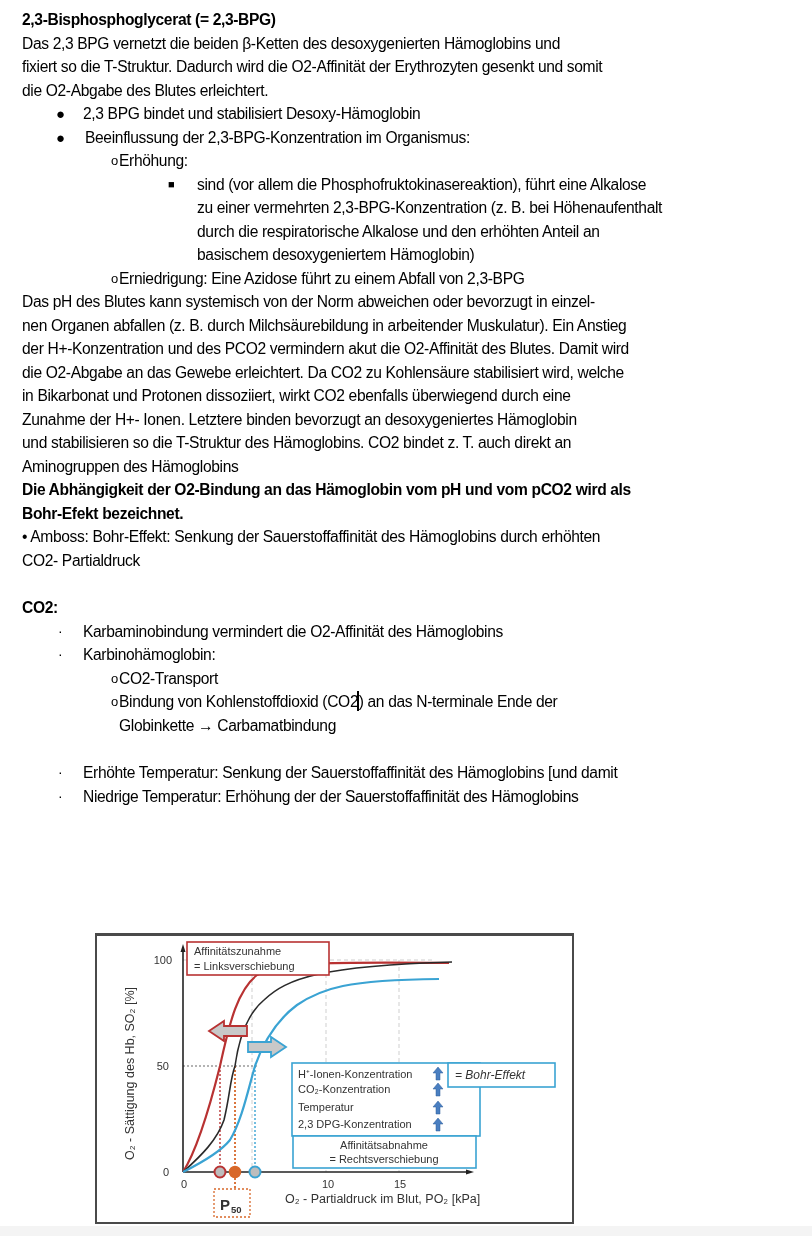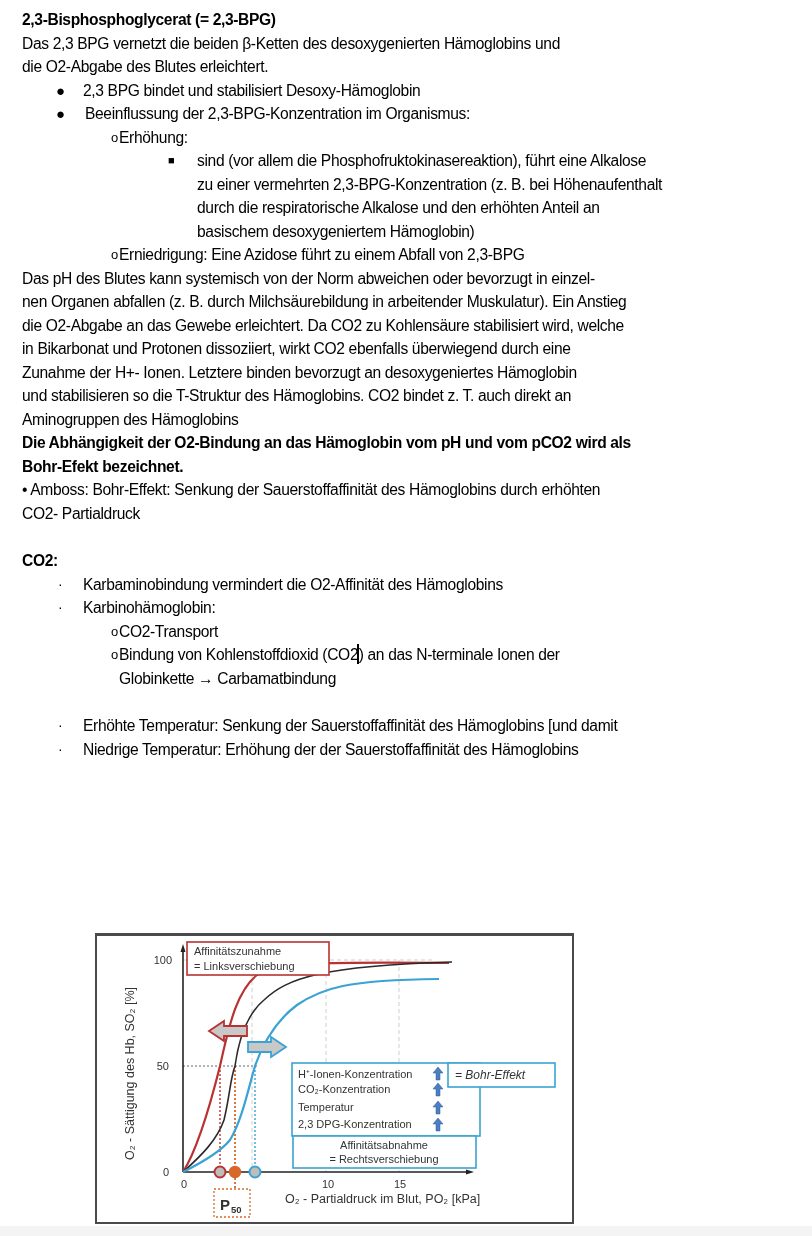--- a/index.html
+++ b/index.html
@@ -35,20 +35,21 @@
   .bottom-band { position: absolute; left: 0; top: 1226px; width: 812px; height: 10px; background: #f4f4f4; }
   svg text { font-family: "Liberation Sans", sans-serif; }
 </style>
 </head>
 <body>
 
 <div class="doc">
 
   <p class="b">2,3-Bisphosphoglycerat (= 2,3-BPG)</p>
   <p>Das 2,3 BPG vernetzt die beiden β-Ketten des desoxygenierten Hämoglobins und</p>
+  <p>fixiert so die T-Struktur. Dadurch wird die O2-Affinität der Erythrozyten gesenkt und somit</p>
   <p>die O2-Abgabe des Blutes erleichtert.</p>
   <div class="row lvl1">
     <span class="bul bul-dot">●</span>
     <span>2,3 BPG bindet und stabilisiert Desoxy-Hämoglobin</span>
   </div>
   <div class="row lvl1b">
     <span class="bul bul-dot">●</span>
     <span>Beeinflussung der 2,3-BPG-Konzentration im Organismus:</span>
   </div>
   <div class="row lvl2">
@@ -62,20 +63,21 @@
     <p>durch die respiratorische Alkalose und den erhöhten Anteil an</p>
     <p>basischem desoxygeniertem Hämoglobin)</p>
   </div>
   <div class="row lvl2">
     <span class="bul bul-circ">o</span>
     <span>Erniedrigung: Eine Azidose führt zu einem Abfall von 2,3-BPG</span>
   </div>
 
   <p>Das pH des Blutes kann systemisch von der Norm abweichen oder bevorzugt in einzel-</p>
   <p>nen Organen abfallen (z. B. durch Milchsäurebildung in arbeitender Muskulatur). Ein Anstieg</p>
+  <p>der H+-Konzentration und des PCO2 vermindern akut die O2-Affinität des Blutes. Damit wird</p>
   <p>die O2-Abgabe an das Gewebe erleichtert. Da CO2 zu Kohlensäure stabilisiert wird, welche</p>
   <p>in Bikarbonat und Protonen dissoziiert, wirkt CO2 ebenfalls überwiegend durch eine</p>
   <p>Zunahme der H+- Ionen. Letztere binden bevorzugt an desoxygeniertes Hämoglobin</p>
   <p>und stabilisieren so die T-Struktur des Hämoglobins. CO2 bindet z. T. auch direkt an</p>
   <p>Aminogruppen des Hämoglobins</p>
   <p class="b">Die Abhängigkeit der O2-Bindung an das Hämoglobin vom pH und vom pCO2 wird als</p>
   <p class="b">Bohr-Efekt bezeichnet.</p>
   <p>• Amboss: Bohr-Effekt: Senkung der Sauerstoffaffinität des Hämoglobins durch erhöhten</p>
   <p>CO2- Partialdruck</p>
   <div class="gap1"></div>
@@ -88,21 +90,21 @@
   <div class="row lvl1">
     <span class="bul bul-mid">·</span>
     <span>Karbinohämoglobin:</span>
   </div>
   <div class="row lvl2">
     <span class="bul bul-circ">o</span>
     <span>CO2-Transport</span>
   </div>
   <div class="row lvl2">
     <span class="bul bul-circ">o</span>
-    <p><span>Bindung von Kohlenstoffdioxid (CO2</span><span class="cursor"></span><span>) an das N-terminale Ionen der</span></p>
+    <p><span>Bindung von Kohlenstoffdioxid (CO2</span><span class="cursor"></span><span>) an das N-terminale Ende der</span></p>
     <p>Globinkette → Carbamatbindung</p>
   </div>
   <div class="gap1"></div>
 
   <div class="row lvl1">
     <span class="bul bul-mid">·</span>
     <p>Erhöhte Temperatur: Senkung der Sauerstoffaffinität des Hämoglobins [und damit</p>
   </div>
   <div class="row lvl1">
     <span class="bul bul-mid">·</span>

